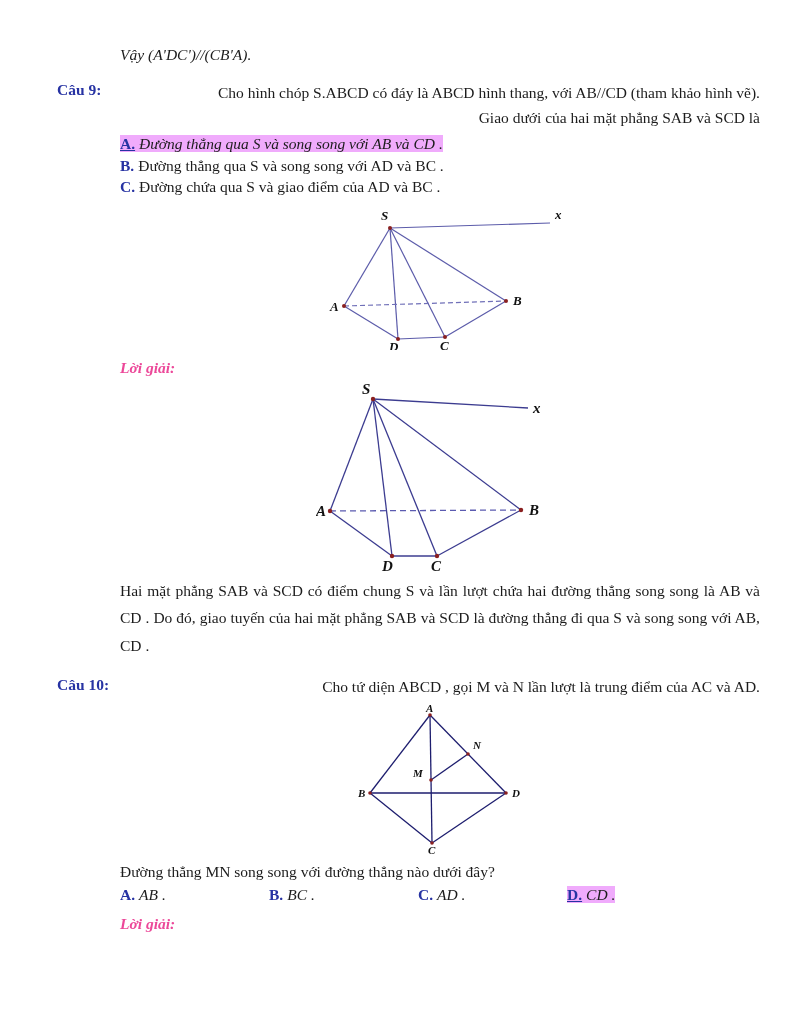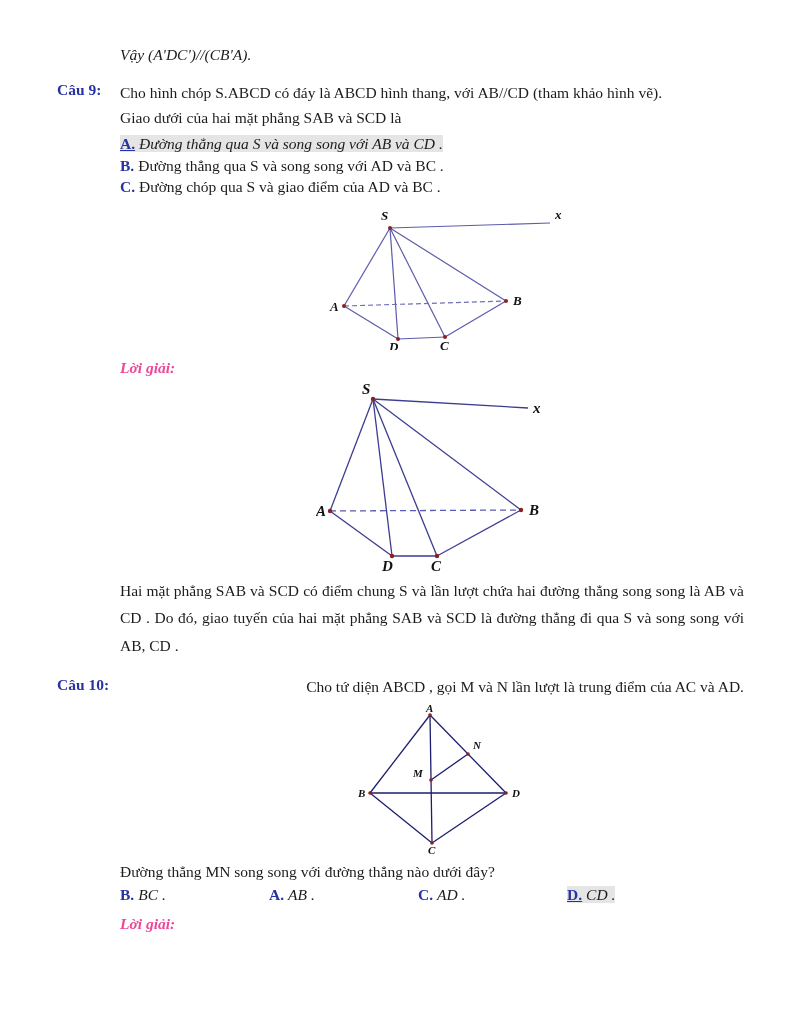--- a/index.html
+++ b/index.html
@@ -8,38 +8,38 @@
     position: relative;
     width: 792px;
     height: 1024px;
     margin: 0 auto;
     background: #ffffff;
     font-family: "Liberation Serif", serif;
     font-size: 15.5px;
     color: #1c1c1c;
     overflow: hidden;
   }
-  .content { padding: 46px 48px 0 120px; }
+  .content { padding: 46px 32px 0 120px; }
   .intro { margin-bottom: 10px; }
   .math { font-style: italic; }
   .question { position: relative; margin-top: 16px; }
   .qlabel {
     position: absolute;
     left: -63px;
     top: 1px;
     color: #2733a3;
     font-weight: bold;
     white-space: nowrap;
   }
-  .stem { line-height: 25px; }
+  .stem { line-height: 25px; text-align: right; }
   .options { margin-top: 3px; }
   .option { line-height: 21.5px; }
   .letter { color: #2733a3; font-weight: bold; margin-right: 4px; }
   .u { text-decoration: underline; }
-  .hl { background: #e5e5e5; }
+  .hl { background: #f0abfc; }
   .fig { line-height: 0; }
   .fig-q9 { margin: 6px 0 2px 208px; }
   .fig-sol { margin: 2px 0 2px 196px; }
   .fig-q10 { margin: 4px 0 2px 238px; }
   .sol-label {
     color: #ec4899;
     font-weight: bold;
     font-style: italic;
     line-height: 23px;
     margin-top: 6px;
@@ -78,21 +78,21 @@
       <p class="stem">Giao dưới của hai mặt phẳng SAB và SCD là</p>
 
       <div class="options">
         <p class="option">
           <span class="hl"><span class="letter u">A.</span><span class="math">Đường thẳng qua S và song song với AB và CD .</span></span>
         </p>
         <p class="option">
           <span class="letter">B.</span><span>Đường thẳng qua S và song song với AD và BC .</span>
         </p>
         <p class="option">
-          <span class="letter">C.</span><span>Đường chóp qua S và giao điểm của AD và BC .</span>
+          <span class="letter">C.</span><span>Đường chứa qua S và giao điểm của AD và BC .</span>
         </p>
       </div>
 
       <div class="fig fig-q9">
         <svg width="245" height="146" viewBox="0 0 245 146">
 
           <g stroke="#5c5caa" stroke-width="1.2" fill="none">
             <line x1="62" y1="24" x2="222" y2="19"></line>
             <line x1="62" y1="24" x2="16" y2="102"></line>
             <line x1="62" y1="24" x2="178" y2="97"></line>
@@ -184,24 +184,24 @@
           <text class="fig-label f11" x="70" y="151">C</text>
           <text class="fig-label f11" x="55" y="74">M</text>
           <text class="fig-label f11" x="115" y="46">N</text>
         </svg>
       </div>
 
       <p class="q10-question">Đường thẳng MN song song với đường thẳng nào dưới đây?</p>
 
       <div class="opt-row">
         <span class="opt-cell">
+          <span class="letter">A.</span><span class="math">AB .</span>
+        </span>
+        <span class="opt-cell">
           <span class="letter">B.</span><span class="math">BC .</span>
-        </span>
-        <span class="opt-cell">
-          <span class="letter">A.</span><span class="math">AB .</span>
         </span>
         <span class="opt-cell">
           <span class="letter">C.</span><span class="math">AD .</span>
         </span>
         <span class="opt-cell">
           <span class="hl"><span class="letter u">D.</span><span class="math">CD .</span></span>
         </span>
       </div>
 
       <p class="sol-label">Lời giải:</p>

